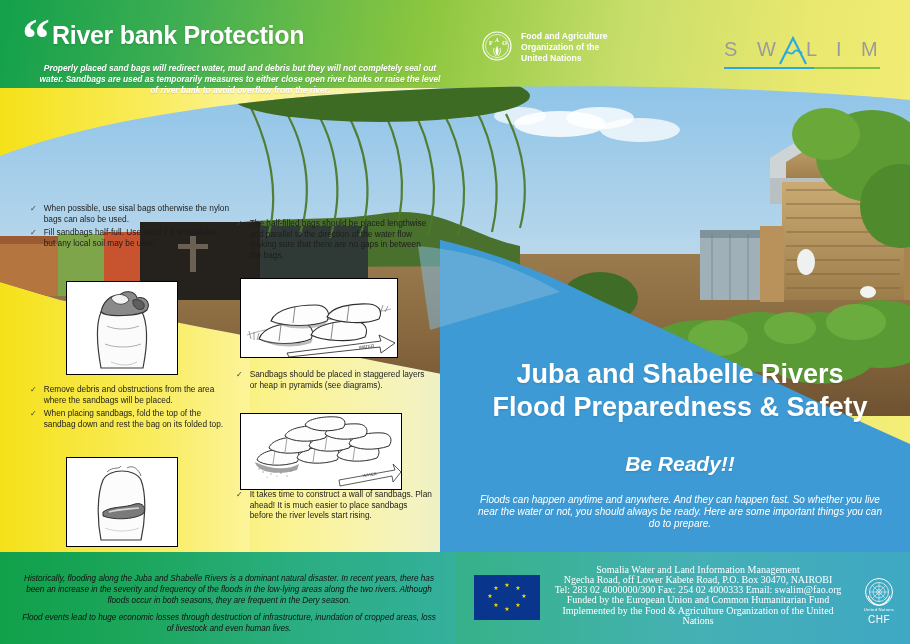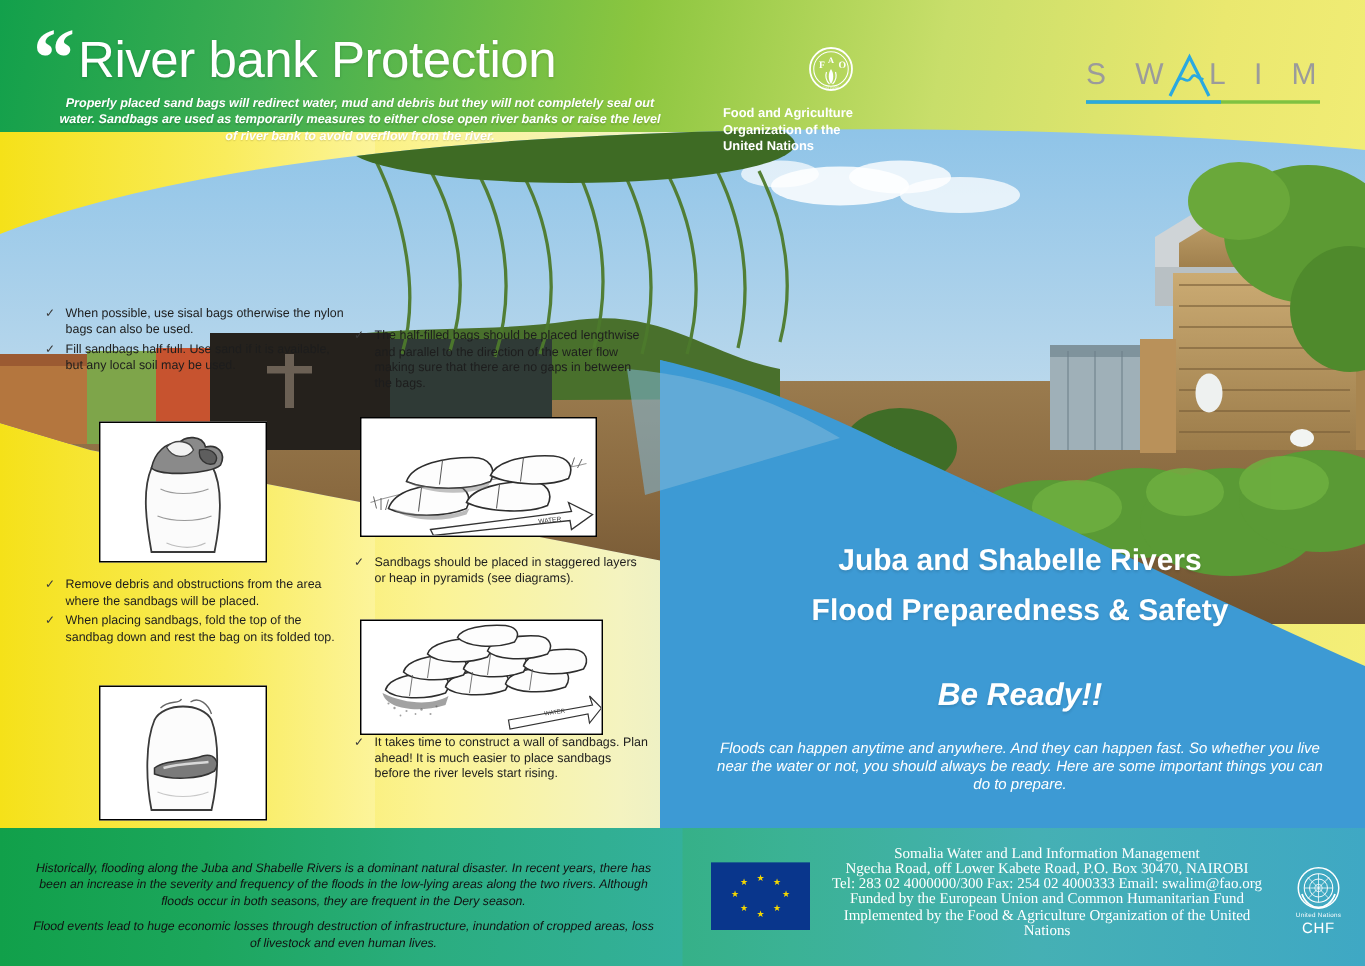--- a/index.html
+++ b/index.html
@@ -40,33 +40,33 @@
   .photo{position:absolute;inset:0;}
 
   
   .quote-mark{
     position:absolute;left:22px;top:22px;width:26px;height:34px;
     color:#ffffff;font-size:56px;line-height:34px;font-family:"Liberation Serif",serif;
     font-weight:700;
   }
   .title-main{
     position:absolute;left:52px;top:21px;
-    color:#ffffff;font-size:34px;font-weight:400;letter-spacing:-0.3px;
+    color:#ffffff;font-size:25px;font-weight:700;letter-spacing:-0.3px;
     text-shadow:0 1px 2px rgba(0,0,0,.18);
     white-space:nowrap;
   }
   .subtitle{
     position:absolute;left:36px;top:63px;width:408px;
     color:#ffffff;font-size:8.4px;line-height:11.2px;font-weight:700;font-style:italic;
     text-align:center;
     text-shadow:0 1px 1px rgba(0,0,0,.15);
   }
 
   
-  .fao-wrap{position:absolute;left:482px;top:31px;display:flex;align-items:flex-end;gap:9px;flex-direction:column;}
+  .fao-wrap{position:absolute;left:482px;top:31px;display:flex;align-items:flex-start;gap:9px;}
   .fao-label{color:#ffffff;font-size:8.6px;line-height:11px;font-weight:700;}
 
   
   .swalim{position:absolute;left:722px;top:32px;width:160px;height:44px;}
 
   
   .col-left{position:absolute;left:30px;top:203px;width:200px;}
   .col-mid{position:absolute;left:236px;top:218px;width:196px;}
 
   .bullet{display:flex;gap:7px;margin-bottom:3px;}
@@ -76,21 +76,21 @@
   .figbox{border:1.4px solid #000;background:#fff;overflow:hidden;}
 
   .l-fig1{position:absolute;left:66px;top:281px;width:110px;height:92px;}
   .l-fig2{position:absolute;left:66px;top:457px;width:110px;height:88px;}
   .m-fig1{position:absolute;left:240px;top:278px;width:156px;height:78px;}
   .m-fig2{position:absolute;left:240px;top:413px;width:160px;height:75px;}
 
   
   .rt-title{
     position:absolute;left:455px;top:358px;width:450px;
-    text-align:center;color:#fff;font-weight:700;font-size:20px;line-height:33px;
+    text-align:center;color:#fff;font-weight:700;font-size:27px;line-height:33px;
     text-shadow:0 1px 2px rgba(0,0,0,.12);
   }
   .rt-ready{
     position:absolute;left:455px;top:452px;width:450px;
     text-align:center;color:#ffffff;font-weight:700;font-style:italic;font-size:21px;
     text-shadow:0 1px 2px rgba(0,0,0,.12);
   }
   .rt-body{
     position:absolute;left:478px;top:494px;width:404px;
     text-align:center;color:#ffffff;font-style:italic;font-size:10px;line-height:12px;

